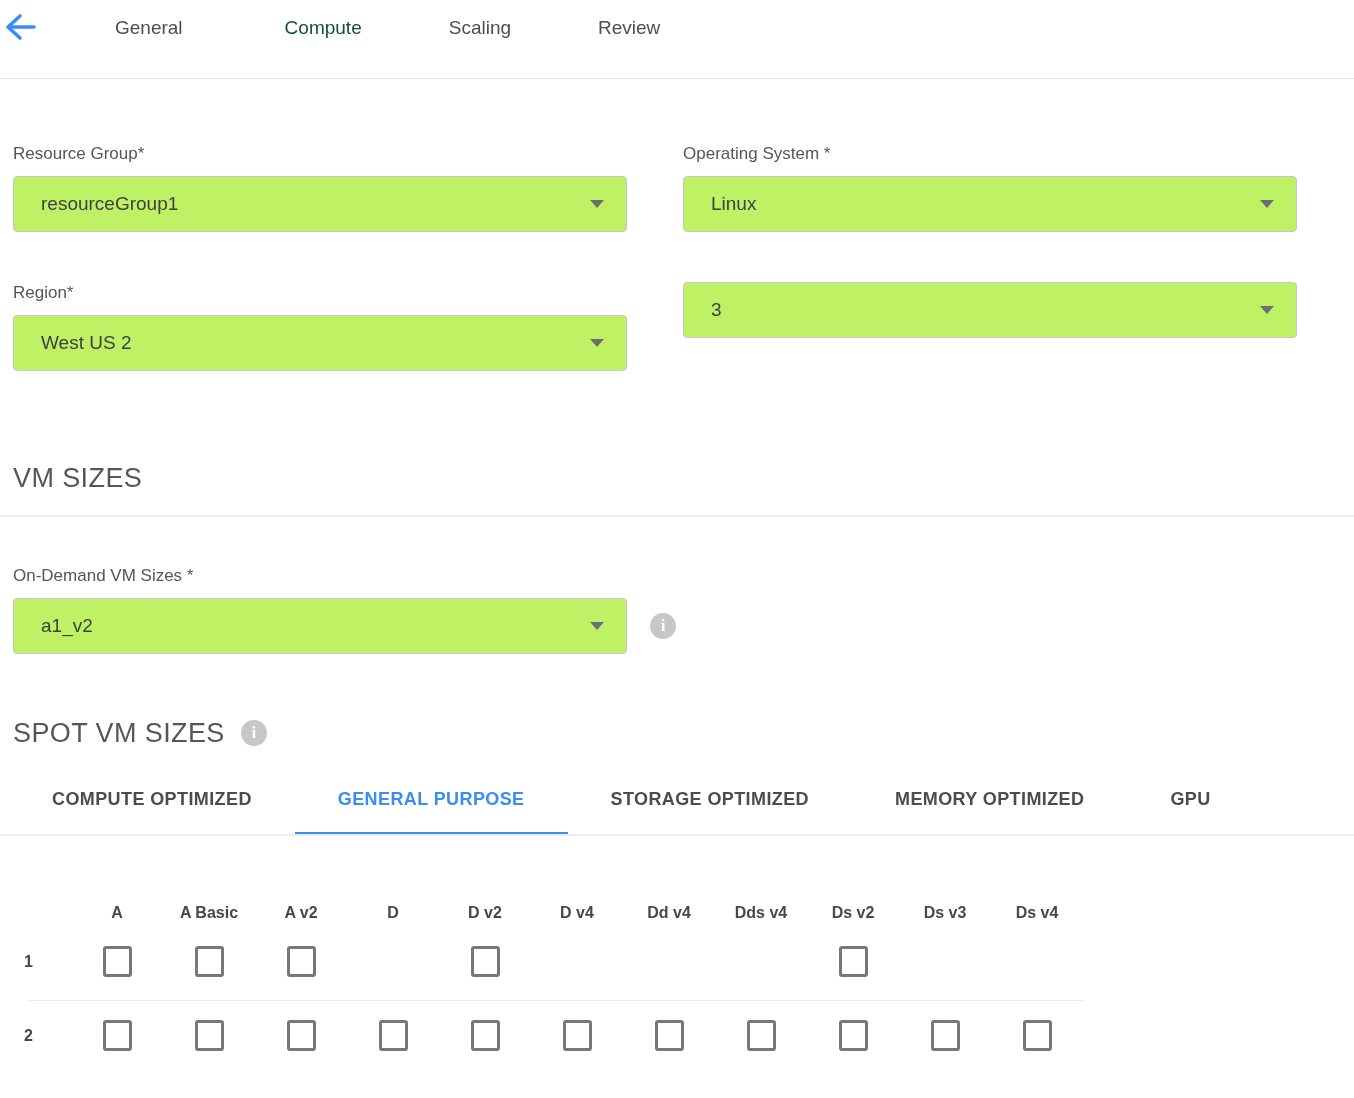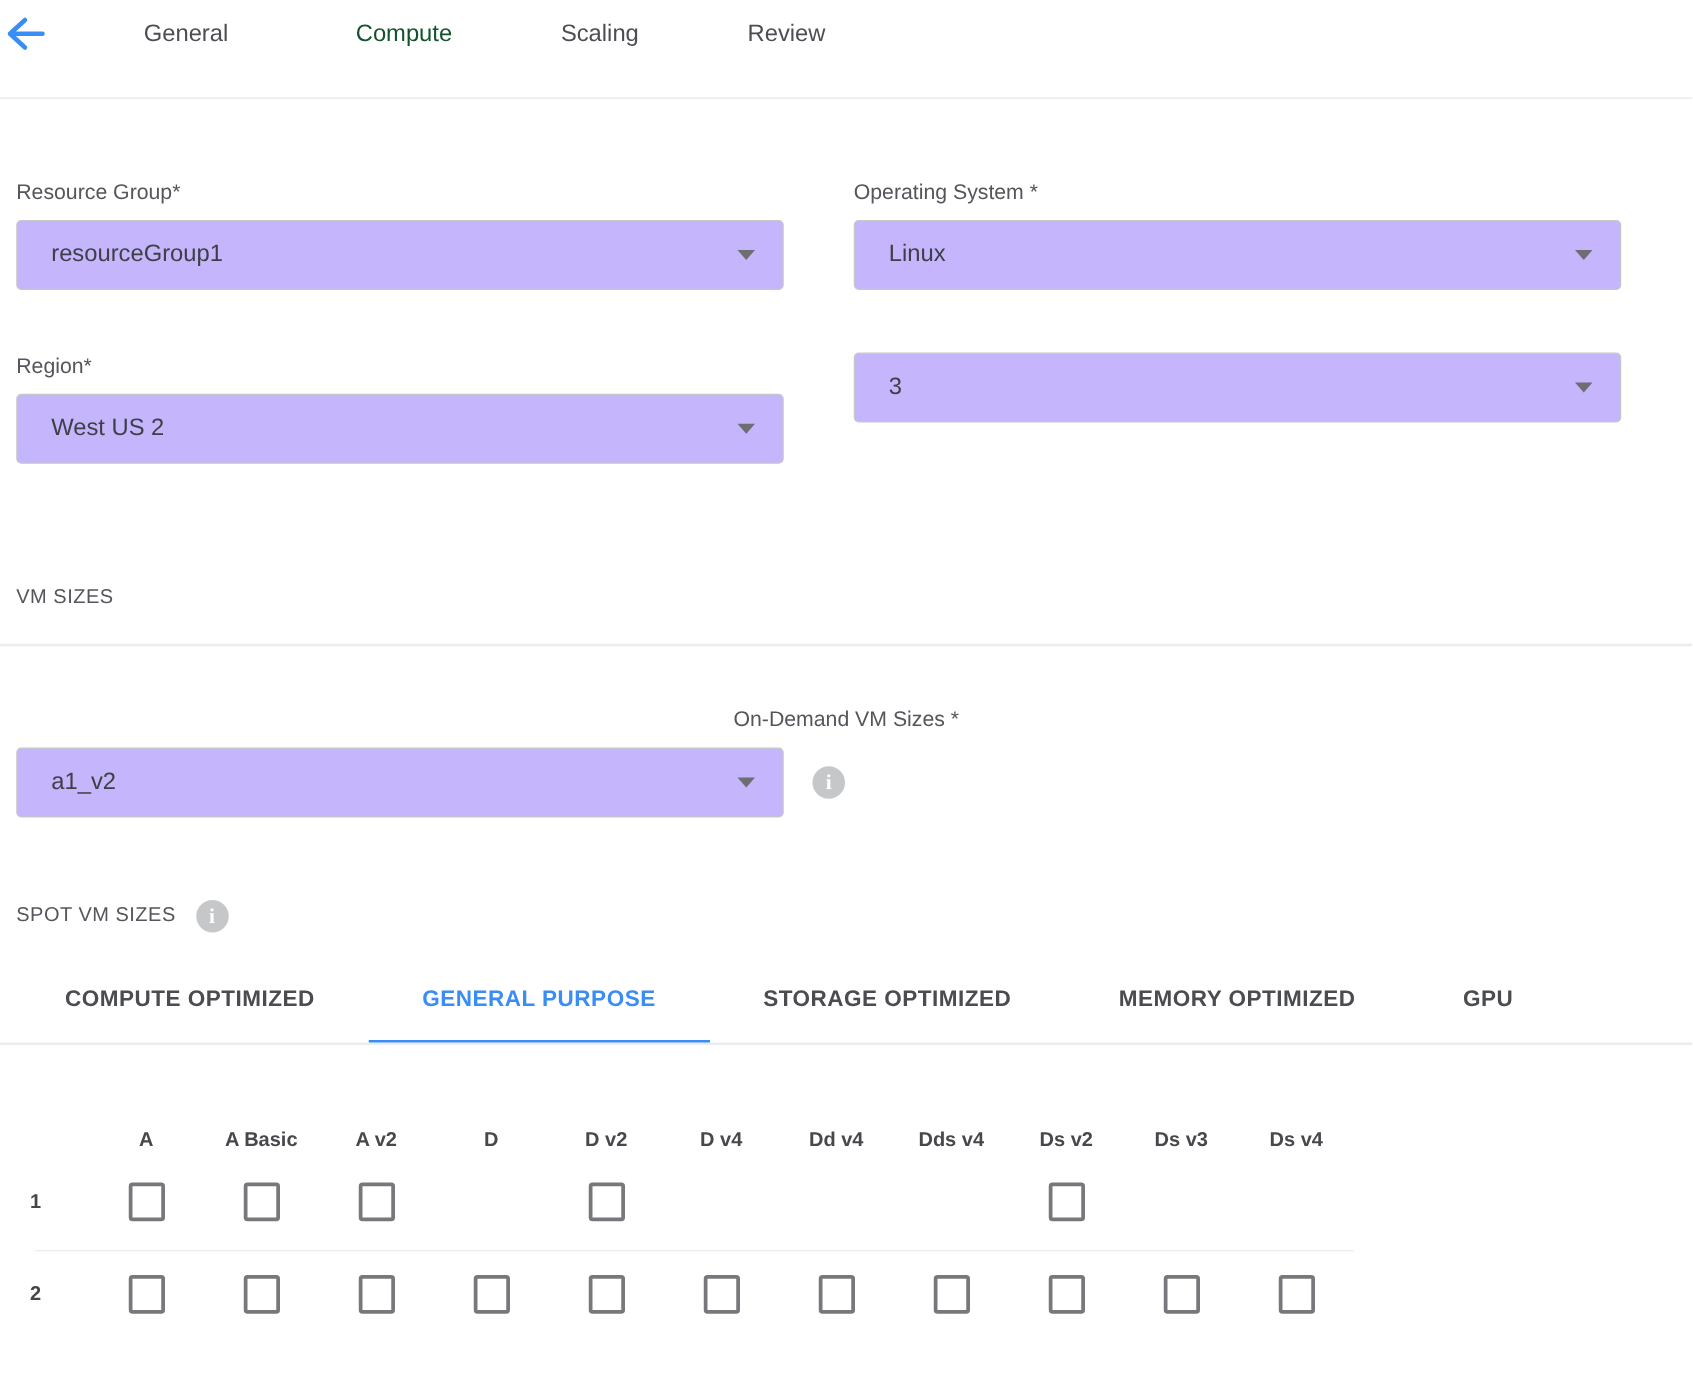--- a/index.html
+++ b/index.html
@@ -14,30 +14,30 @@
   .wiz-tab { font-size: 19px; color: #4d4e53; cursor: pointer; line-height: 26px; background: none; border: none; font-family: inherit; }
   .wiz-tab.active { color: #14532d; margin-left: 15px; }
 
   
   .form-area { padding: 0 13px; }
   .form-row { display: flex; gap: 56px; }
   .form-row.r1 { margin-top: 64px; }
   .form-row.r2 { margin-top: 50px; }
   .field { width: 614px; }
   .field-label { font-size: 17px; color: #55565b; line-height: 22px; margin-bottom: 11px; }
-  .select { height: 56px; width: 100%; border: 1px solid #c6c7c9; border-radius: 4px; background: #c4b5fd;
+  .select { height: 56px; width: 100%; border: 1px solid #c6c7c9; border-radius: 4px; background: #bef264;
             display: flex; align-items: center; padding: 0 22px 0 27px; font-size: 19px; color: #3f4045; cursor: pointer; }
   .caret { margin-left: auto; width: 0; height: 0; border-left: 7px solid transparent; border-right: 7px solid transparent; border-top: 8px solid #6d6e71; }
 
   
-  .section-heading { font-size: 16px; color: #55565b; letter-spacing: 0.4px; line-height: 22px; }
+  .section-heading { font-size: 27px; color: #55565b; letter-spacing: 0.4px; line-height: 22px; }
   .vm-sizes-heading { margin: 96px 13px 0 13px; }
   .section-divider { height: 2px; background: #ececee; margin-top: 26px; width: 100%; }
 
-  .on-demand { margin: 48px 13px 0 13px; text-align: center; }
+  .on-demand { margin: 48px 13px 0 13px; }
   .od-line { display: flex; align-items: center; }
   .od-line .field { width: 614px; }
   .info-icon { width: 26px; height: 26px; border-radius: 50%; background: #c6c7c9; color: #fff;
                font-size: 17px; font-weight: 700; display: inline-flex; align-items: center; justify-content: center;
                font-family: "Liberation Serif", serif; flex: 0 0 auto; cursor: pointer; }
   .od-line .info-icon { margin-left: 23px; }
 
   .spot-heading-row { margin: 66px 13px 0 13px; display: flex; align-items: center; gap: 16px; }
 
   

